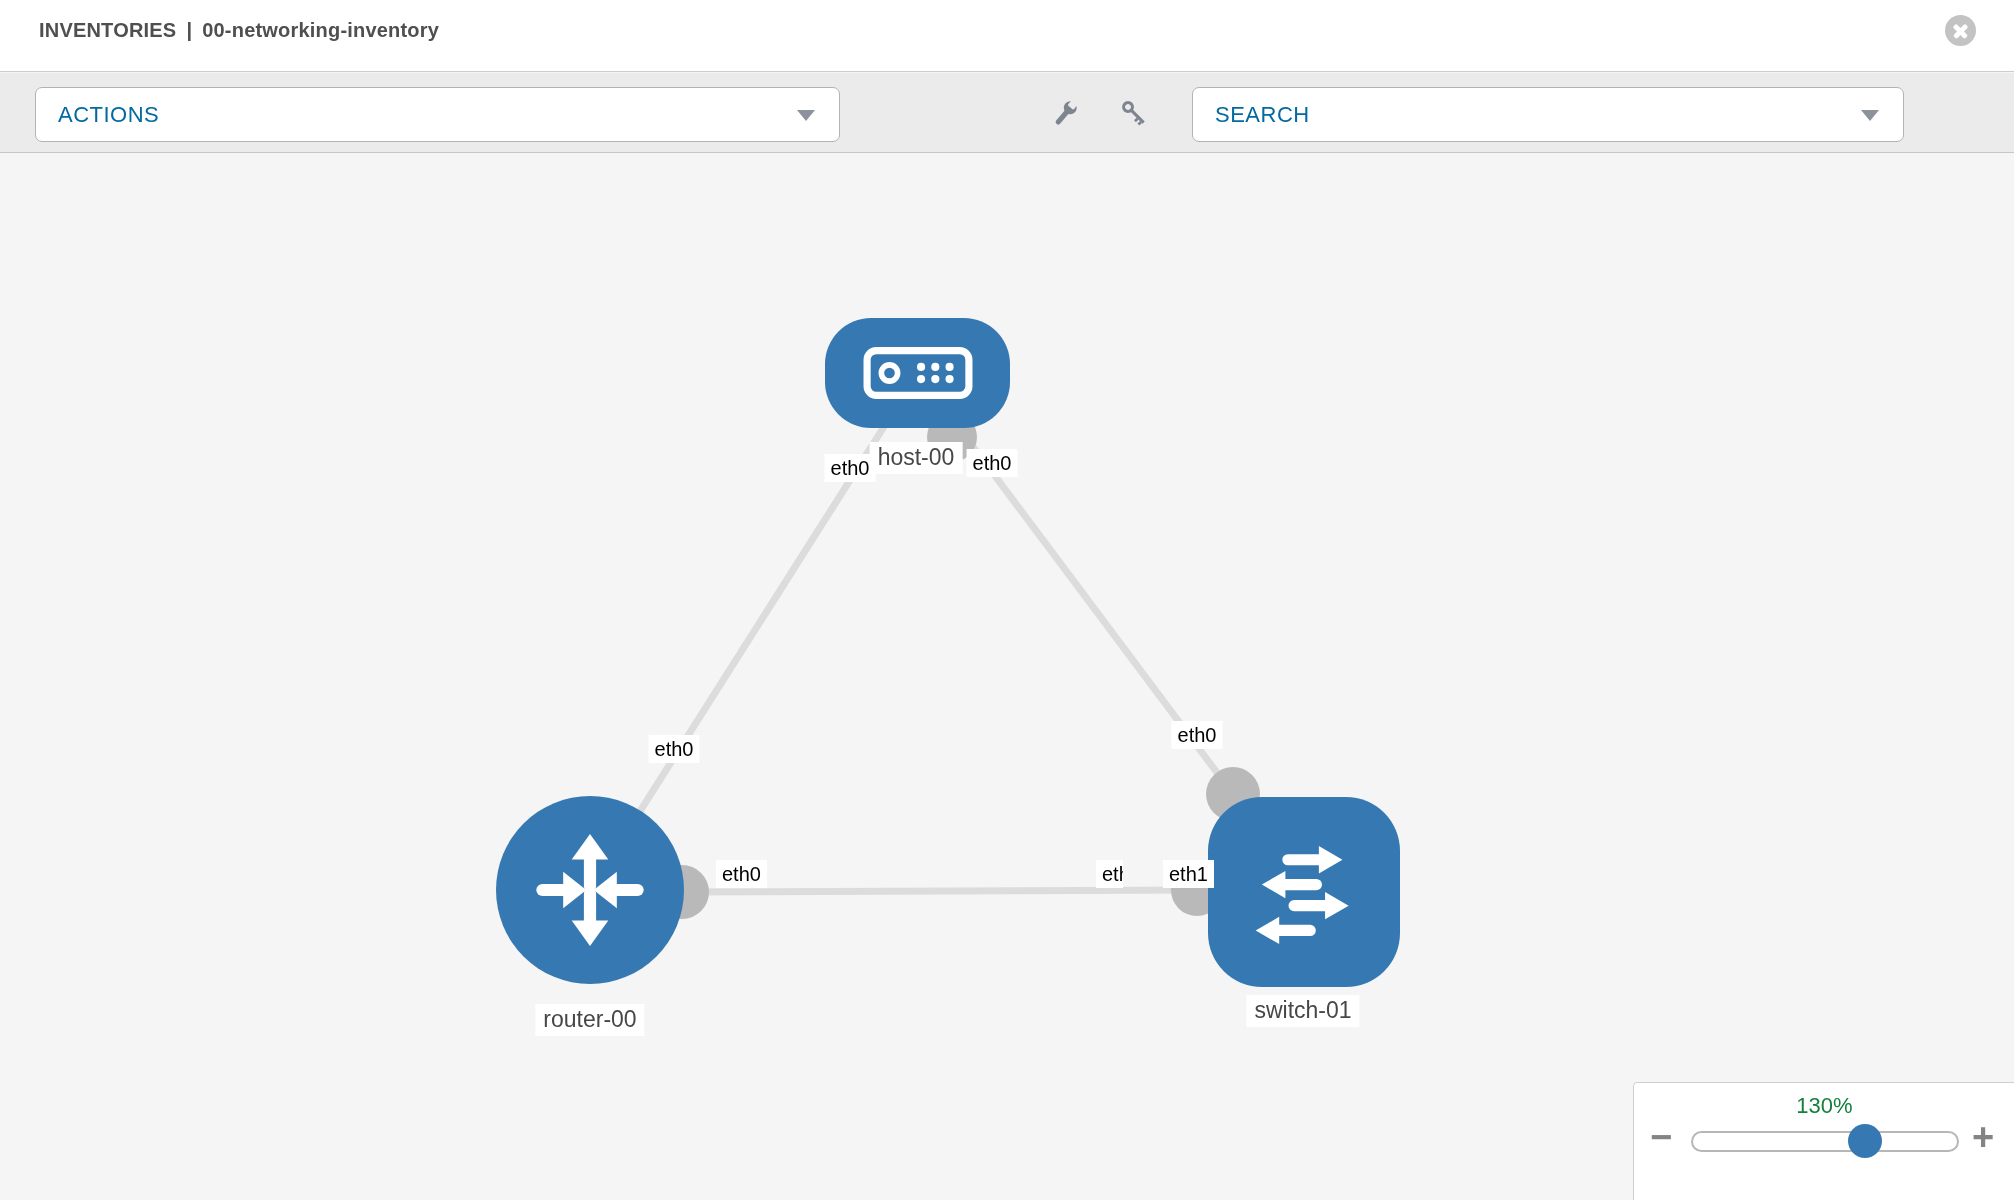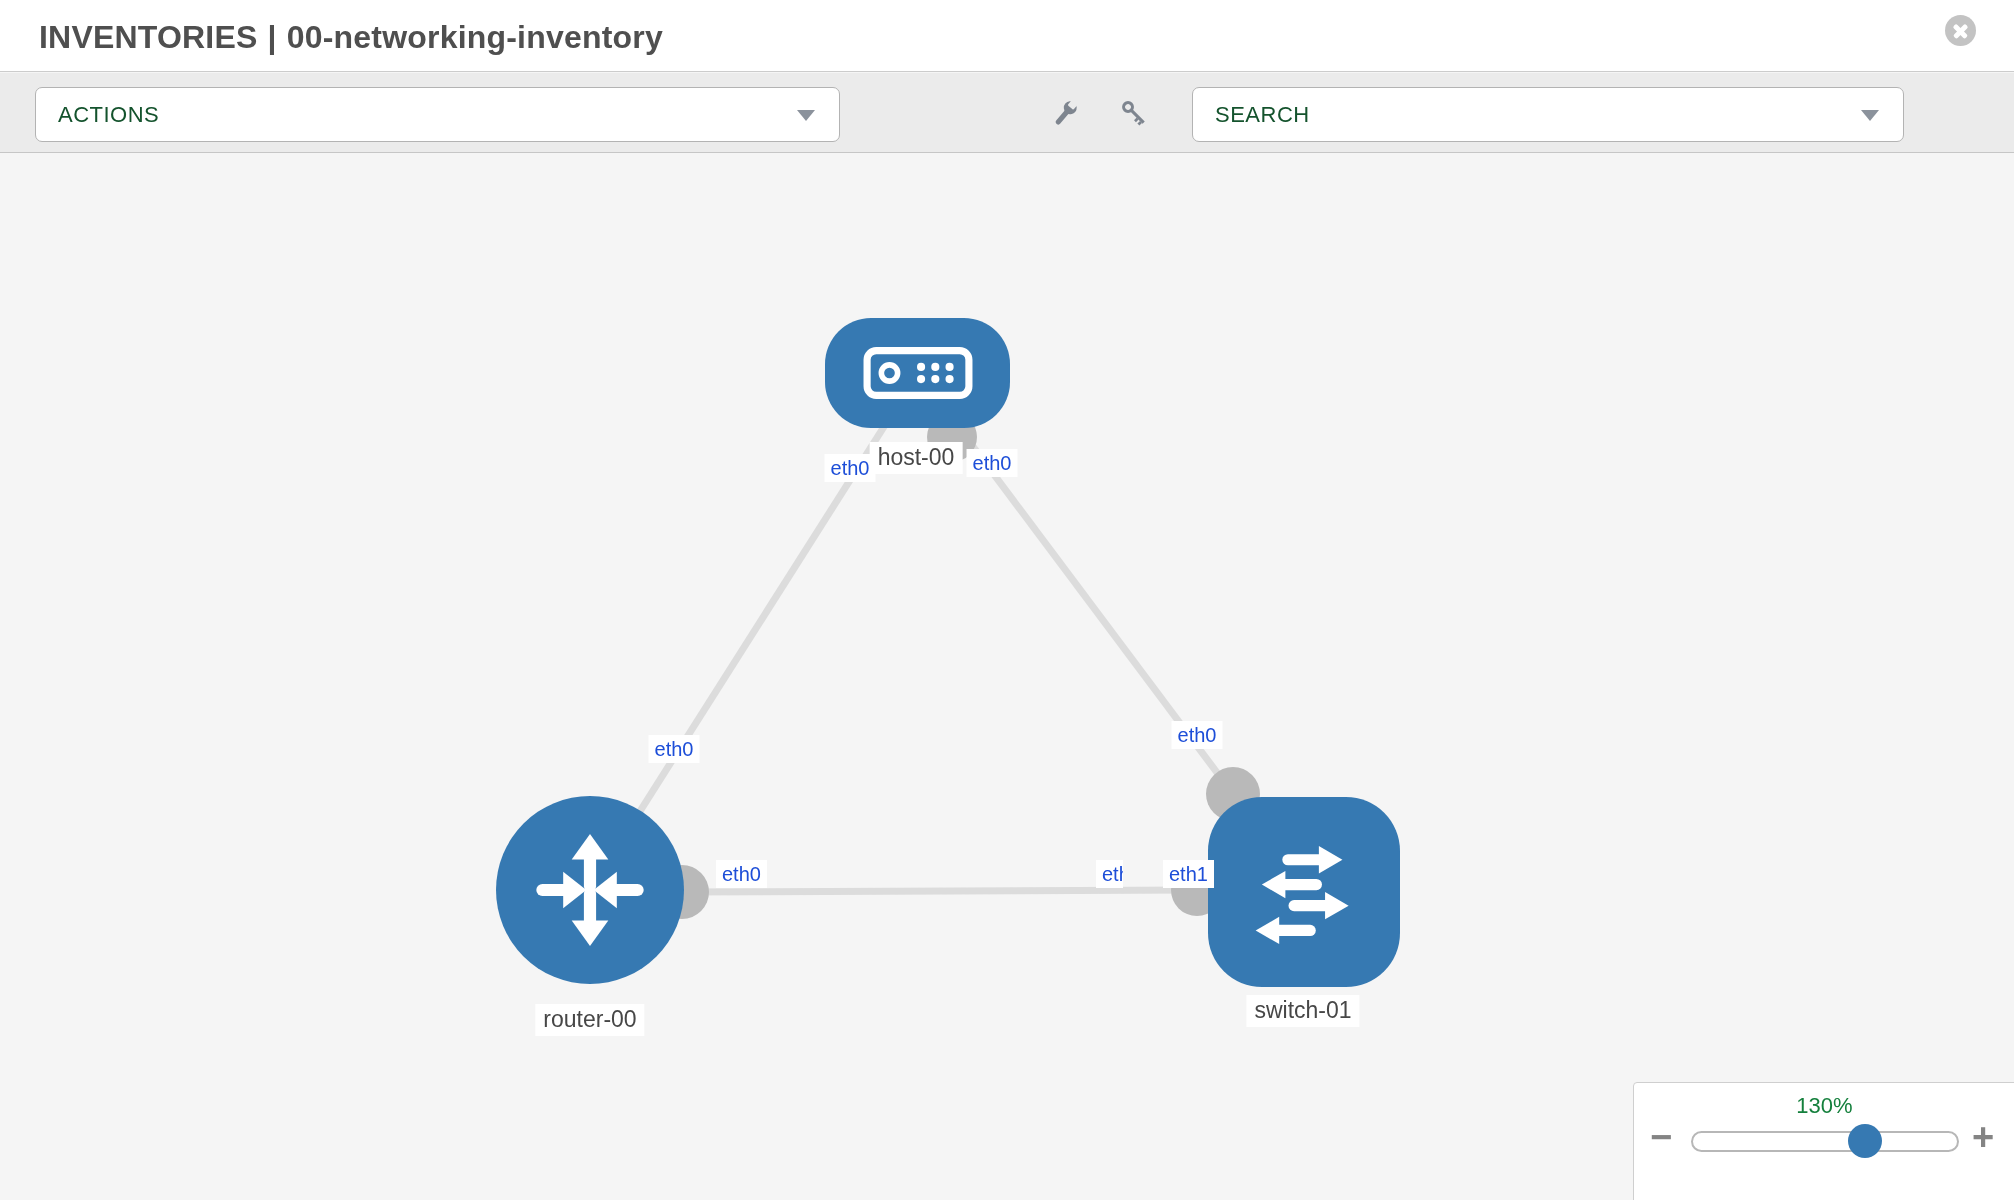--- a/index.html
+++ b/index.html
@@ -2,58 +2,58 @@
 <html><head>
 <meta charset="utf-8">
 <style>
   * { margin:0; padding:0; box-sizing:border-box; }
   html,body { width:2014px; height:1200px; overflow:hidden;
               font-family:"Liberation Sans", sans-serif; background:#f5f5f5; }
 
   
   .header { position:absolute; left:0; top:0; width:2014px; height:72px;
             background:#ffffff; border-bottom:1px solid #cccccc; }
-  .title { position:absolute; left:39px; top:19px; font-size:32px; font-weight:700;
+  .title { position:absolute; left:39px; top:19px; font-size:20px; font-weight:700;
            color:#4f4f4f; letter-spacing:.2px; }
   .title .sep { margin:0 10px; }
   .close-btn { position:absolute; left:1945px; top:15px; width:31px; height:31px;
                border-radius:50%; background:#c3c3c3; cursor:pointer; }
   .close-btn .bar { position:absolute; left:7px; top:13.5px; width:17px; height:4.5px;
                     background:#ffffff; border-radius:2px; }
   .close-btn .bar.b1 { transform:rotate(45deg); }
   .close-btn .bar.b2 { transform:rotate(-45deg); }
 
   
   .toolbar { position:absolute; left:0; top:73px; width:2014px; height:80px;
              background:#ebebeb; border-bottom:1px solid #c6c6c6; }
   .dropdown { position:absolute; top:14px; height:55px; background:#ffffff;
               border:1px solid #b3b3b3; border-radius:7px; }
   .dd-actions { left:35px;  width:805px; }
   .dd-search  { left:1192px; width:712px; }
-  .dd-label { position:absolute; left:22px; top:14px; font-size:22px; color:#14532d;
+  .dd-label { position:absolute; left:22px; top:14px; font-size:22px; color:#0369a1;
               letter-spacing:.5px; }
   .caret { position:absolute; right:24px; top:22px; width:0; height:0;
            border-left:9px solid transparent; border-right:9px solid transparent;
            border-top:11px solid #8b929c; }
   .tool-icon { position:absolute; top:24px; width:34px; height:34px; cursor:pointer; }
   .tool-wrench { left:1048px; }
   .tool-key    { left:1118px; }
 
   
   .canvas { position:absolute; left:0; top:154px; width:2014px; height:1046px;
             background:#f5f5f5; overflow:hidden; }
   .net-svg { position:absolute; left:0; top:0; }
 
   .node { position:absolute; background:#3679b2; display:flex;
           align-items:center; justify-content:center; cursor:pointer; }
   .node-host   { left:825px;  top:164px; width:185px; height:110px; border-radius:46px; }
   .node-router { left:496px;  top:642px; width:188px; height:188px; border-radius:50%; }
   .node-switch { left:1208px; top:643px; width:192px; height:190px; border-radius:54px; }
 
-  .chip { position:absolute; background:#ffffff; color:#1d4ed8; font-size:20px;
+  .chip { position:absolute; background:#ffffff; color:#000000; font-size:20px;
           padding:2px 6px; white-space:nowrap; line-height:1.2; }
   .node-label { position:absolute; background:#ffffff; color:#474747; font-size:23px;
                 padding:2px 8px; white-space:nowrap; transform:translateX(-50%);
                 line-height:1.2; }
   .lbl-host   { left:916px;  top:288px; }
   .lbl-router { left:590px;  top:838px;margin-top:12px; }
   .lbl-switch { left:1303px; top:841px; }
 
   .chip-center { transform:translateX(-50%); }
   .p-host-left   { left:850px;  top:300px; }

